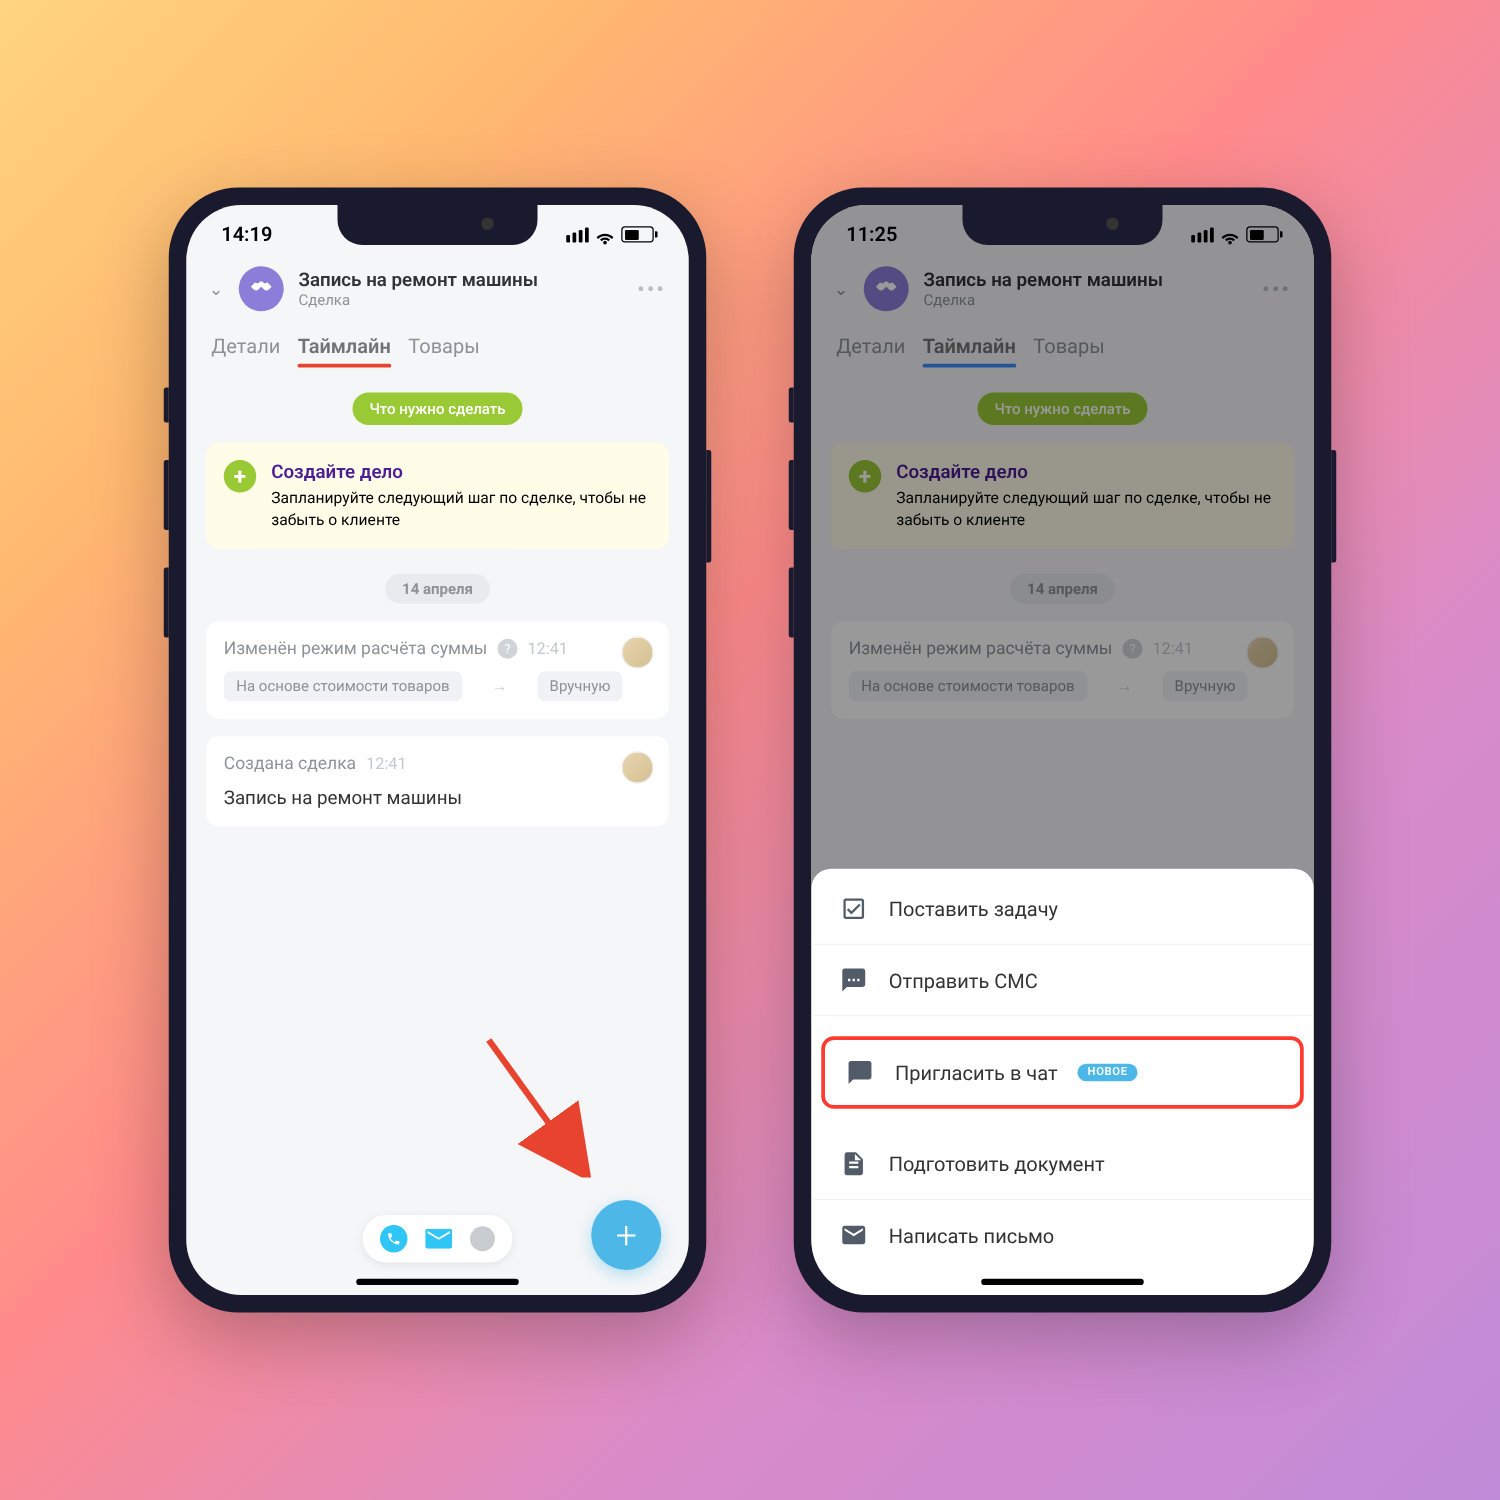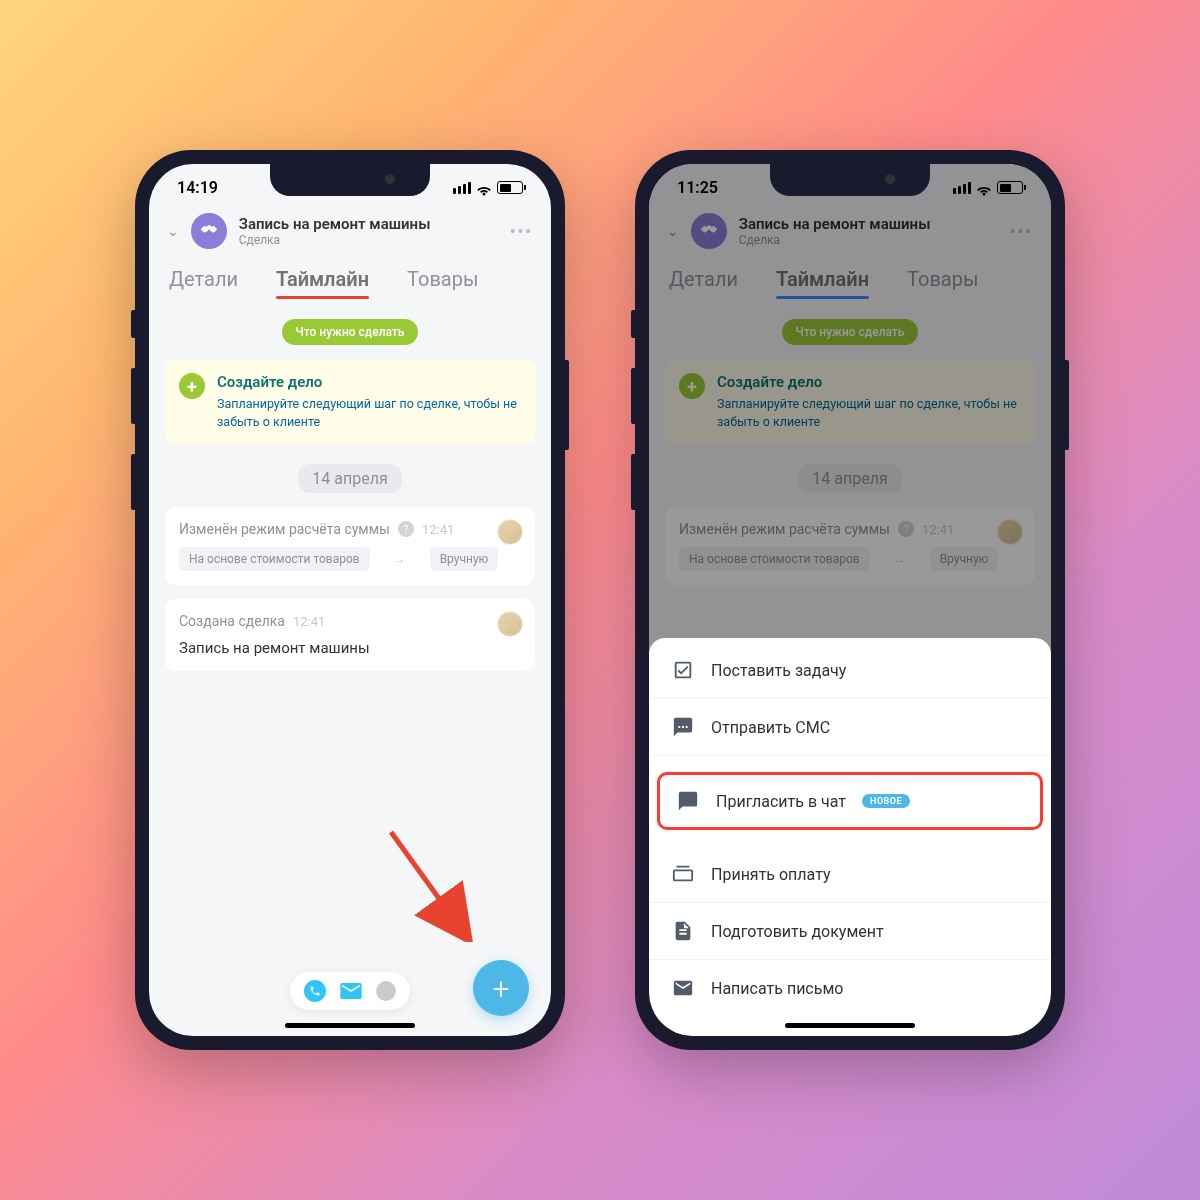--- a/index.html
+++ b/index.html
@@ -23,32 +23,32 @@
 .battery::after{content:'';position:absolute;right:-4px;top:3px;width:2px;height:5px;background:#000;border-radius:0 1px 1px 0}
 .battery-fill{width:55%;height:100%;background:#000;border-radius:1px}
 .header{display:flex;align-items:center;padding:8px 18px;gap:12px}
 .chevron-down{color:#8e9297;font-size:14px}
 .deal-icon{width:36px;height:36px;background:#8b7dd8;border-radius:50%;display:flex;align-items:center;justify-content:center;flex-shrink:0}
 .deal-icon svg{width:20px;height:20px;fill:#fff}
 .header-text{flex:1}
 .header-title{font-size:15px;font-weight:600;color:#333}
 .header-sub{font-size:12px;color:#8e9297}
 .more-icon{color:#b8bcc3;letter-spacing:2px;font-weight:bold}
-.tabs{display:flex;gap:38px;padding:10px 20px 0;font-size:20px}
+.tabs{display:flex;gap:14px;padding:10px 20px 0;font-size:16px}
 .tab{color:#8e9297;padding-bottom:12px;position:relative}
 .tab.active{color:#737373;font-weight:600}
 .tab.active.red::after{content:'';position:absolute;bottom:4px;left:0;right:0;height:3px;background:#e8432e;border-radius:2px}
 .tab.active.blue::after{content:'';position:absolute;bottom:4px;left:0;right:0;height:3px;background:#3b8cff;border-radius:2px}
 .content{padding:10px 16px}
 .todo-pill{display:block;width:fit-content;margin:6px auto 14px;background:#9ac936;color:#fff;font-size:12px;font-weight:500;padding:6px 14px;border-radius:14px}
 .create-card{background:#fffce8;border-radius:10px;padding:14px;display:flex;gap:12px;align-items:flex-start;margin-bottom:20px}
 .plus-circle{width:26px;height:26px;background:#9ac936;border-radius:50%;color:#fff;display:flex;align-items:center;justify-content:center;font-size:18px;font-weight:bold;flex-shrink:0}
-.create-title{font-size:15px;font-weight:600;color:#0f766e;margin-bottom:4px}
-.create-sub{font-size:12.5px;color:#0369a1;line-height:1.4}
-.date-pill{display:block;width:fit-content;margin:8px auto 14px;background:#e8eaed;color:#8e9297;font-size:16px;font-weight:400;padding:5px 14px;border-radius:12px}
+.create-title{font-size:15px;font-weight:600;color:#4c1d95;margin-bottom:4px}
+.create-sub{font-size:12.5px;color:#000000;line-height:1.4}
+.date-pill{display:block;width:fit-content;margin:8px auto 14px;background:#e8eaed;color:#8e9297;font-size:12px;font-weight:700;padding:5px 14px;border-radius:12px}
 .event-card{background:#fff;border-radius:10px;padding:14px;margin-bottom:14px;position:relative}
 .event-head{display:flex;align-items:center;gap:8px;margin-bottom:10px;color:#8e9297;font-size:14px}
 .event-head .q{width:16px;height:16px;background:#d0d4d9;border-radius:50%;display:inline-flex;align-items:center;justify-content:center;font-size:10px;color:#fff}
 .event-time{color:#c5c8cc;font-size:13px}
 .event-tags{display:flex;gap:24px;align-items:center;flex-wrap:wrap}
 .event-tag{background:#f0f2f5;color:#8e9297;font-size:12px;padding:5px 10px;border-radius:6px}
 .event-arrow{color:#c5c8cc;font-size:12px}
 .event-avatar{position:absolute;top:12px;right:12px;width:26px;height:26px;border-radius:50%;background:linear-gradient(135deg,#e8d5b0,#d4c090);border:1px solid #eee}
 .event-body{font-size:15px;color:#333;margin-top:4px}
 .bottom-bar{position:absolute;bottom:26px;left:0;right:0;display:flex;justify-content:center}
@@ -271,28 +271,20 @@
             <svg viewBox="0 0 24 24">
               <path d="M20 2H4c-1.1 0-2 .9-2 2v18l4-4h14c1.1 0 2-.9 2-2V4c0-1.1-.9-2-2-2zm-6 10l4-4-4-4v3H8v2h6v3z"></path>
             </svg>
           </div>
         <span>Пригласить в чат</span>
         <span class="new-badge">НОВОЕ</span>
       </div>
       <div class="action-item">
         <div class="action-icon">
             <svg viewBox="0 0 24 24">
-              <path d="M21 7H3c-1.1 0-2 .9-2 2v9c0 1.1.9 2 2 2h18c1.1 0 2-.9 2-2V9c0-1.1-.9-2-2-2zm0 11H3V9h18v9zm-2-13H5V3h14v2z"></path>
-            </svg>
-          </div>
-        <span>Принять оплату</span>
-      </div>
-      <div class="action-item">
-        <div class="action-icon">
-            <svg viewBox="0 0 24 24">
               <path d="M14 2H6c-1.1 0-2 .9-2 2v16c0 1.1.9 2 2 2h12c1.1 0 2-.9 2-2V8l-6-6zm2 14H8v-2h8v2zm0-4H8v-2h8v2zm-3-5V3.5L18.5 9H13z"></path>
             </svg>
           </div>
         <span>Подготовить документ</span>
       </div>
       <div class="action-item">
         <div class="action-icon">
             <svg viewBox="0 0 24 24">
               <path d="M20 4H4c-1.1 0-2 .9-2 2v12c0 1.1.9 2 2 2h16c1.1 0 2-.9 2-2V6c0-1.1-.9-2-2-2zm0 4l-8 5-8-5V6l8 5 8-5v2z"></path>
             </svg>

